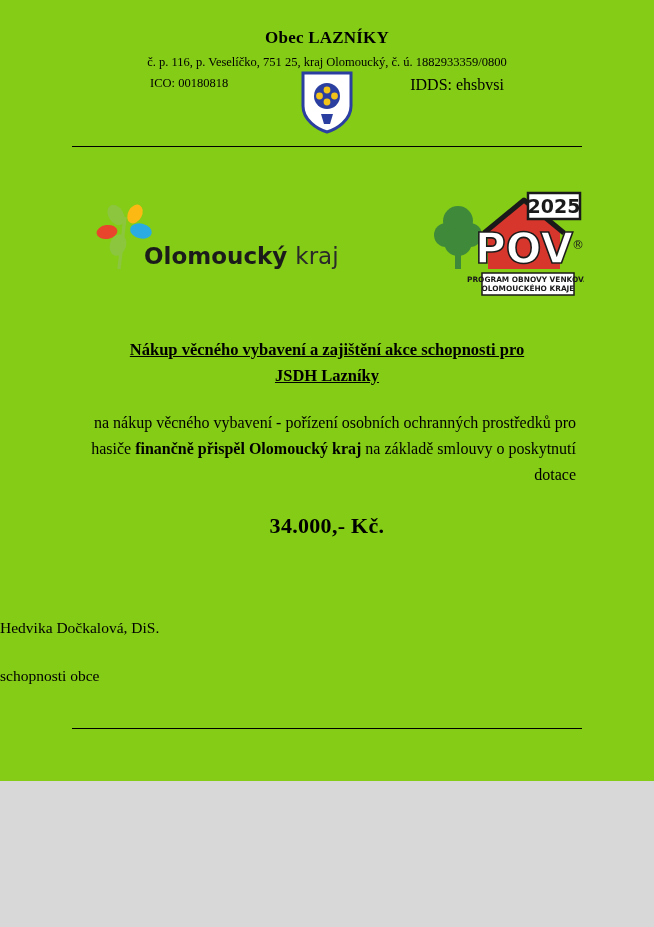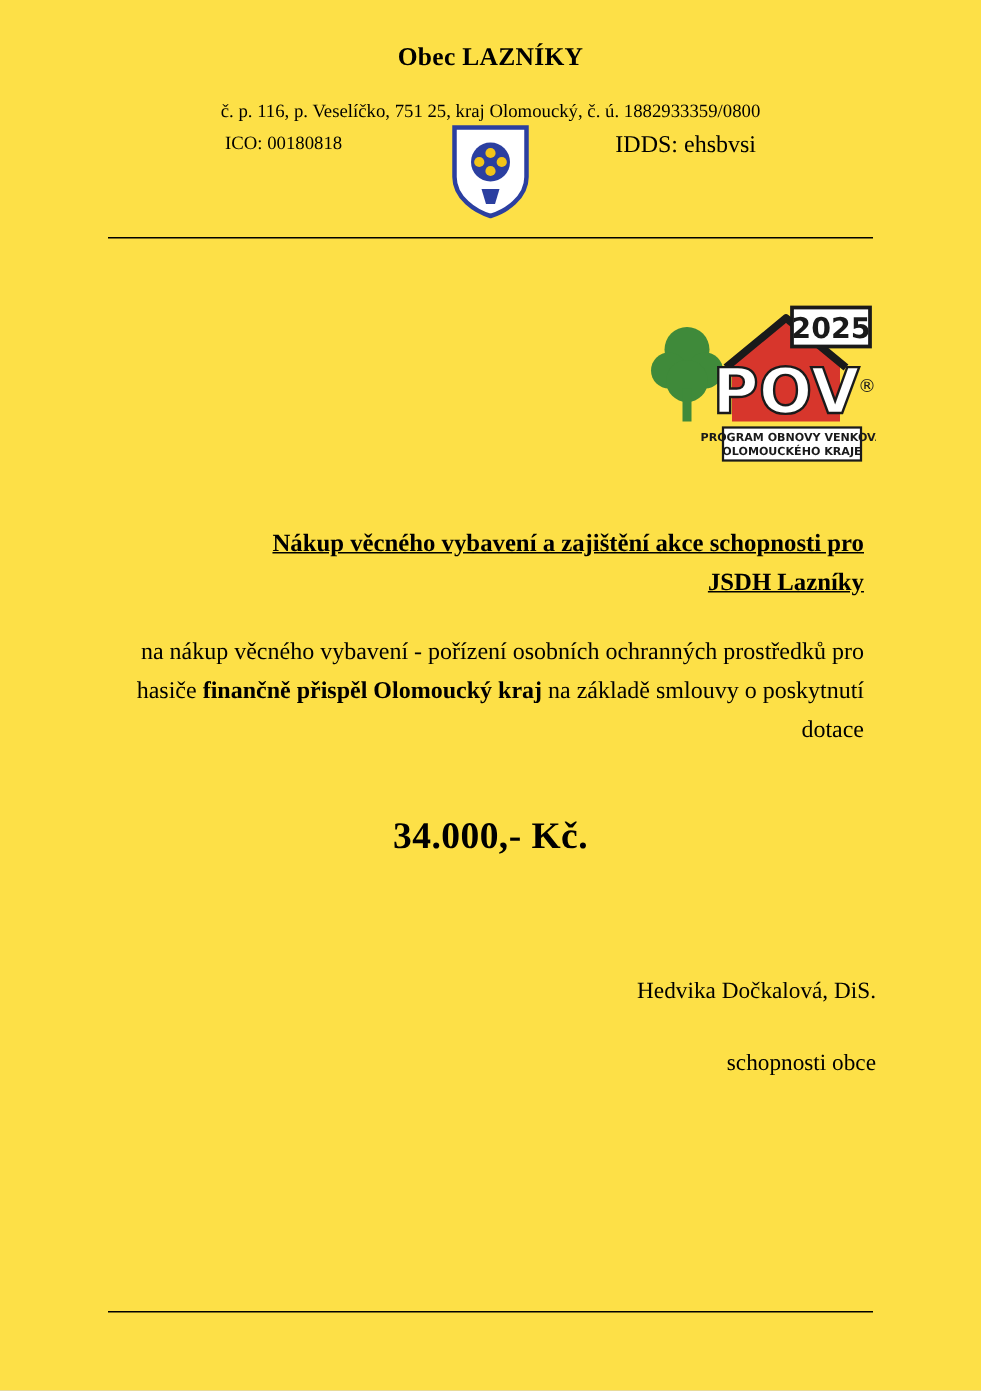--- a/index.html
+++ b/index.html
@@ -3,42 +3,42 @@
 <meta charset="utf-8">
 <style>
   html, body {
     margin: 0;
     padding: 0;
     background: #d8d8d8;
   }
   .page {
     position: relative;
     width: 654px;
-    height: 927px;
-    background: #fde047;
+    height: 781px;
+    background: #84cc16;
     margin: 0 auto;
     overflow: hidden;
     font-family: "Liberation Serif", serif;
     color: #000;
     box-sizing: border-box;
   }
 
   
   .letterhead {
     padding-top: 28px;
     text-align: center;
   }
   .org-name {
     font-size: 17px;
     font-weight: bold;
     letter-spacing: 0.2px;
   }
   .org-address {
     font-size: 12.5px;
-    margin-top: 19px;
+    margin-top: 7px;
   }
   .org-ids {
     position: relative;
     margin-top: 6px;
     height: 56px;
   }
   .org-ico {
     position: absolute;
     left: 150px;
     top: 0;
@@ -106,51 +106,49 @@
   .body-wrap {
     padding: 0 78px;
     text-align: center;
   }
   .title {
     font-size: 16.5px;
     font-weight: bold;
     text-decoration: underline;
     line-height: 1.55;
     margin-top: 18px;
-    text-align: right;
   }
   .subtitle {
     font-size: 16px;
     font-weight: bold;
     text-decoration: underline;
     margin-top: 46px;
   }
   .para {
     font-size: 16px;
     line-height: 1.62;
     margin-top: 22px;
     text-align: right;
   }
   .para b { font-weight: bold; }
   .contract {
     font-size: 16px;
     margin-top: 22px;
   }
   .amount {
-    font-size: 25px;
-    font-weight: bold;
-    margin-top: 44px;
+    font-size: 22px;
+    font-weight: bold;
+    margin-top: 25px;
     letter-spacing: 0.3px;
   }
 
   
   .sign {
     margin-top: 78px;
     padding-right: 70px;
-    text-align: right;
     font-size: 15.5px;
     line-height: 1.4;
   }
   .sign-role {
     margin-top: 26px;
     font-size: 15.5px;
   }
 
   
   .hr-bottom {
@@ -195,20 +193,34 @@
         <circle cx="28" cy="32" r="3.4" fill="#f2c419"></circle>
         <path d="M22 44 H34 L31 54 H25 Z" fill="#2b3fa0"></path>
       </svg>
     </div>
   </div>
 
   <hr class="hr-top">
 
   <div class="logos">
 
+    <div class="logo-ok">
+      <svg width="240" height="86" viewBox="0 0 240 86">
+        <ellipse cx="24" cy="14" rx="7.5" ry="11" transform="rotate(-32 24 14)" fill="#8cc63e"></ellipse>
+        <ellipse cx="43" cy="13" rx="7" ry="10" transform="rotate(28 43 13)" fill="#fdb913"></ellipse>
+        <ellipse cx="15" cy="31" rx="10.5" ry="7" transform="rotate(-8 15 31)" fill="#e8452c"></ellipse>
+        <ellipse cx="49" cy="30" rx="11" ry="7.5" transform="rotate(12 49 30)" fill="#2aace2"></ellipse>
+        <ellipse cx="26" cy="44" rx="8" ry="11" transform="rotate(18 26 44)" fill="#8cc63e"></ellipse>
+        <path d="M33 16 C31 32 29 50 27 68" stroke="#8cc63e" stroke-width="3.4" fill="none"></path>
+      </svg>
+      <div class="ok-text">
+        <span>Olomoucký</span>
+        <span class="kraj">kraj</span>
+      </div>
+    </div>
 
     <div class="logo-pov">
       <svg width="152" height="118" viewBox="0 0 152 118">
 
         <g fill="#3f8a3a">
           <circle cx="26" cy="34" r="15"></circle>
           <circle cx="14" cy="48" r="12"></circle>
           <circle cx="38" cy="48" r="12"></circle>
           <circle cx="26" cy="55" r="14"></circle>
           <rect x="23" y="60" width="6" height="22"></rect>

